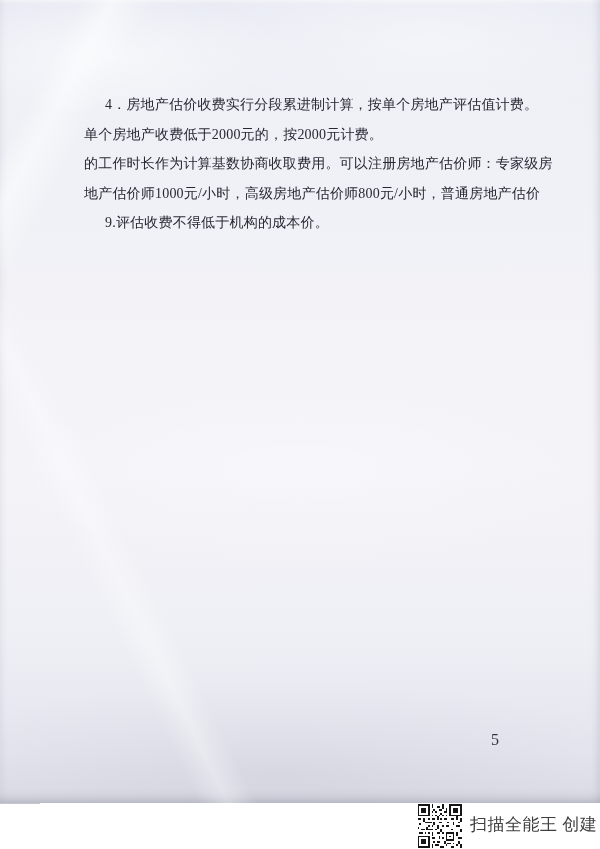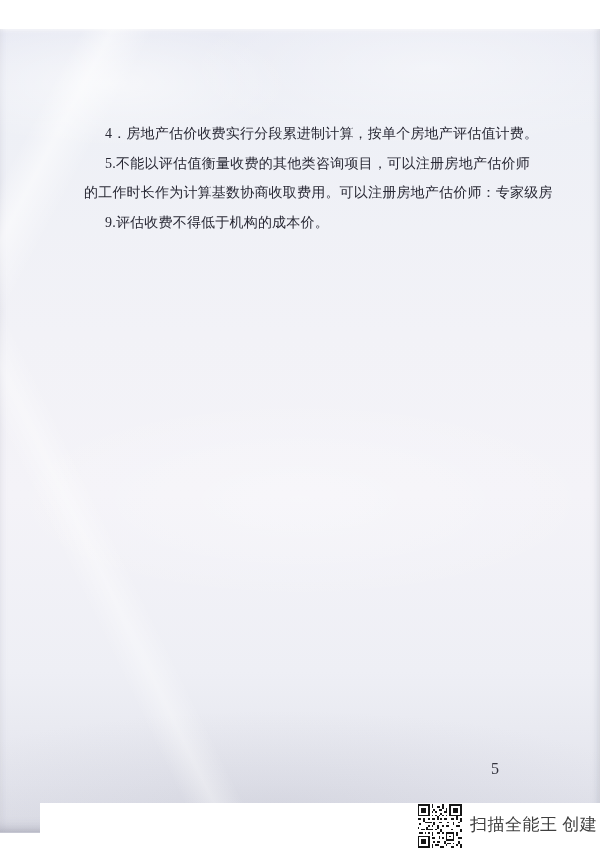--- a/index.html
+++ b/index.html
@@ -29,21 +29,20 @@
       #eeeff5 80%,
       #e4e5ed 94%,
       #dcdde6 100%);
     border-bottom: 1px solid #c6c7d2;
     box-shadow:
       inset 0 -9px 12px -7px rgba(88, 90, 110, 0.35),
       inset -7px 0 10px -6px rgba(120, 122, 142, 0.22),
       inset 5px 0 8px -5px rgba(150, 152, 170, 0.12),
       inset 0 3px 4px -2px rgba(255, 255, 255, 0.9);
     overflow: hidden;
-    margin-top: 29px;
   }
   
   .scan::before {
     content: "";
     position: absolute;
     inset: 0;
     background:
       radial-gradient(260px 90px at 110px 55px, rgba(255,255,255,0.55), transparent 70%),
       radial-gradient(340px 110px at 430px 40px, rgba(255,255,255,0.40), transparent 72%),
       linear-gradient(118deg, transparent 8%, rgba(255,255,255,0.50) 11%, transparent 15%),
@@ -110,22 +109,23 @@
     color: var(--footer-ink, #3f3f3f);
     white-space: nowrap;
   }
 </style>
 </head>
 <body style="--bg: #ffffff; --ink: #282834; --footer-ink: #3f3f3f;">
 
 <div class="scan">
   <div class="text-block">
       <div class="line indent justify">4．房地产估价收费实行分段累进制计算，按单个房地产评估值计费。</div>
-      <div class="line indent justify">5.不能以评估值衡量收费的其他类咨询项目，可以注册房地产估价师</div>
+      <div class="line">单个房地产收费低于2000元的，按2000元计费。</div>
       <div class="line justify">的工作时长作为计算基数协商收取费用。可以注册房地产估价师：专家级房</div>
+      <div class="line justify">地产估价师1000元/小时，高级房地产估价师800元/小时，普通房地产估价</div>
       <div class="line indent">9.评估收费不得低于机构的成本价。</div>
     </div>
   <div class="page-number">5</div>
 </div>
 
 <div class="footer">
   <svg class="qr" viewBox="0 0 50 50" shape-rendering="crispEdges" aria-hidden="true">
     <rect x="0" y="0" width="50" height="50" fill="#ffffff"></rect>
 
     <path fill="#161616" d="M0 0h14v14H0z M36 0h14v14H36z M0 36h14v14H0z"></path>

